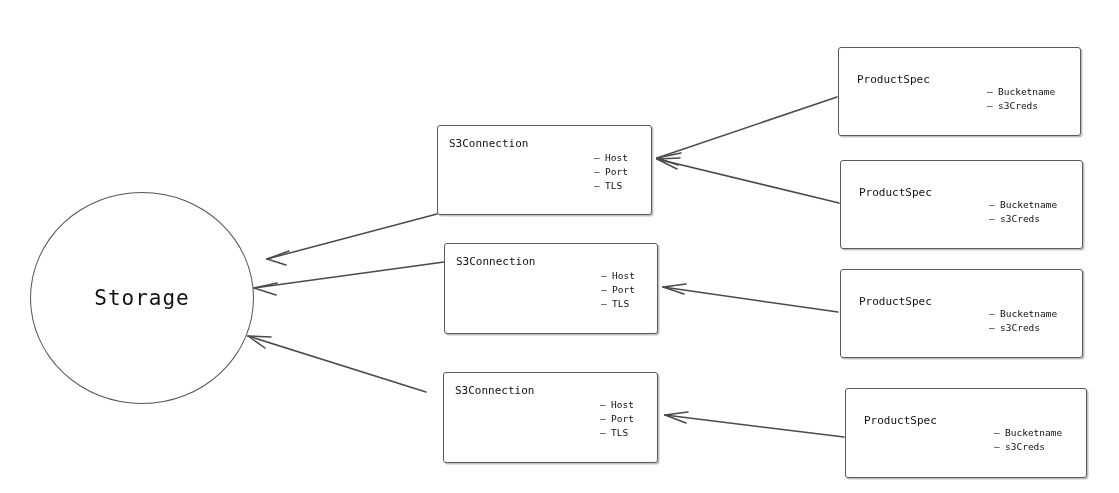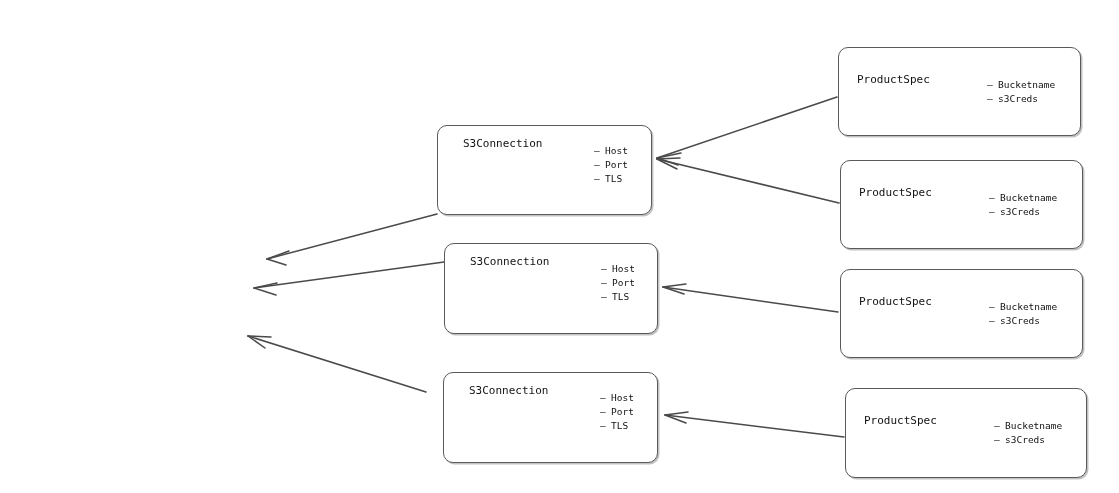--- a/index.html
+++ b/index.html
@@ -22,37 +22,38 @@
     top: 0;
     width: 1119px;
     height: 493px;
     pointer-events: none;
   }
   .node-box {
     position: absolute;
     box-sizing: border-box;
     background: #ffffff;
     border: 1.6px solid #5a5a5a;
-    border-radius: 10px;
+    border-radius: 3px;
     box-shadow: 1.5px 1.5px 0 rgba(120,120,120,0.45);
   }
   .node-title {
     position: absolute;
     font-size: 11px;
     line-height: 13px;
     color: #111111;
     letter-spacing: 0px;
     white-space: nowrap;
   }
   .node-fields {
     position: absolute;
     font-size: 9.5px;
     line-height: 14px;
     color: #111111;
     white-space: nowrap;
+    margin-top: 7px;
   }
   .node-fields .field-row {
     display: block;
     white-space: nowrap;
   }
   .field-dash {
     display: inline-block;
     width: 11px;
   }
   .circle-node {
@@ -76,21 +77,21 @@
   #conn-1 { left: 444px; top: 243px;  width: 214px; height: 91px; }
   #conn-2 { left: 443px; top: 372px;  width: 215px; height: 91px; }
   
   #spec-0 { left: 838px; top: 47px;   width: 243px; height: 89px; }
   #spec-1 { left: 840px; top: 160px;  width: 243px; height: 89px; }
   #spec-2 { left: 840px; top: 269px;  width: 243px; height: 89px; }
   #spec-3 { left: 845px; top: 388px;  width: 242px; height: 90px; }
   
   #storage-circle { left: 30px; top: 192px; width: 224px; height: 212px; }
   
-  .conn-title  { left: 25px;  top: 11px; }
+  .conn-title  { left: 11px;  top: 11px; }
   .conn-fields { left: 156px; top: 18px; }
   .spec-title  { left: 18px; top: 25px; }
   .spec-fields { left: 148px; top: 30px; }
 </style>
 </head>
 <body>
 
 <div id="canvas">
 
   <svg id="edges" viewBox="0 0 1119 493" width="1119" height="493">
@@ -134,20 +135,23 @@
 
       <g>
         <path d="M844,437 L665,415"></path>
         <path d="M665,415 L688,412"></path>
         <path d="M665,415 L686,423"></path>
       </g>
 
     </g>
   </svg>
 
+  <div id="storage-circle" class="circle-node">
+    <span class="circle-label">Storage</span>
+  </div>
 
   <div id="conn-0" class="node-box">
     <div class="node-title conn-title">S3Connection</div>
     <div class="node-fields conn-fields">
       <span class="field-row">
         <span class="field-dash">–</span><span>Host</span>
       </span>
       <span class="field-row">
         <span class="field-dash">–</span><span>Port</span>
       </span>

